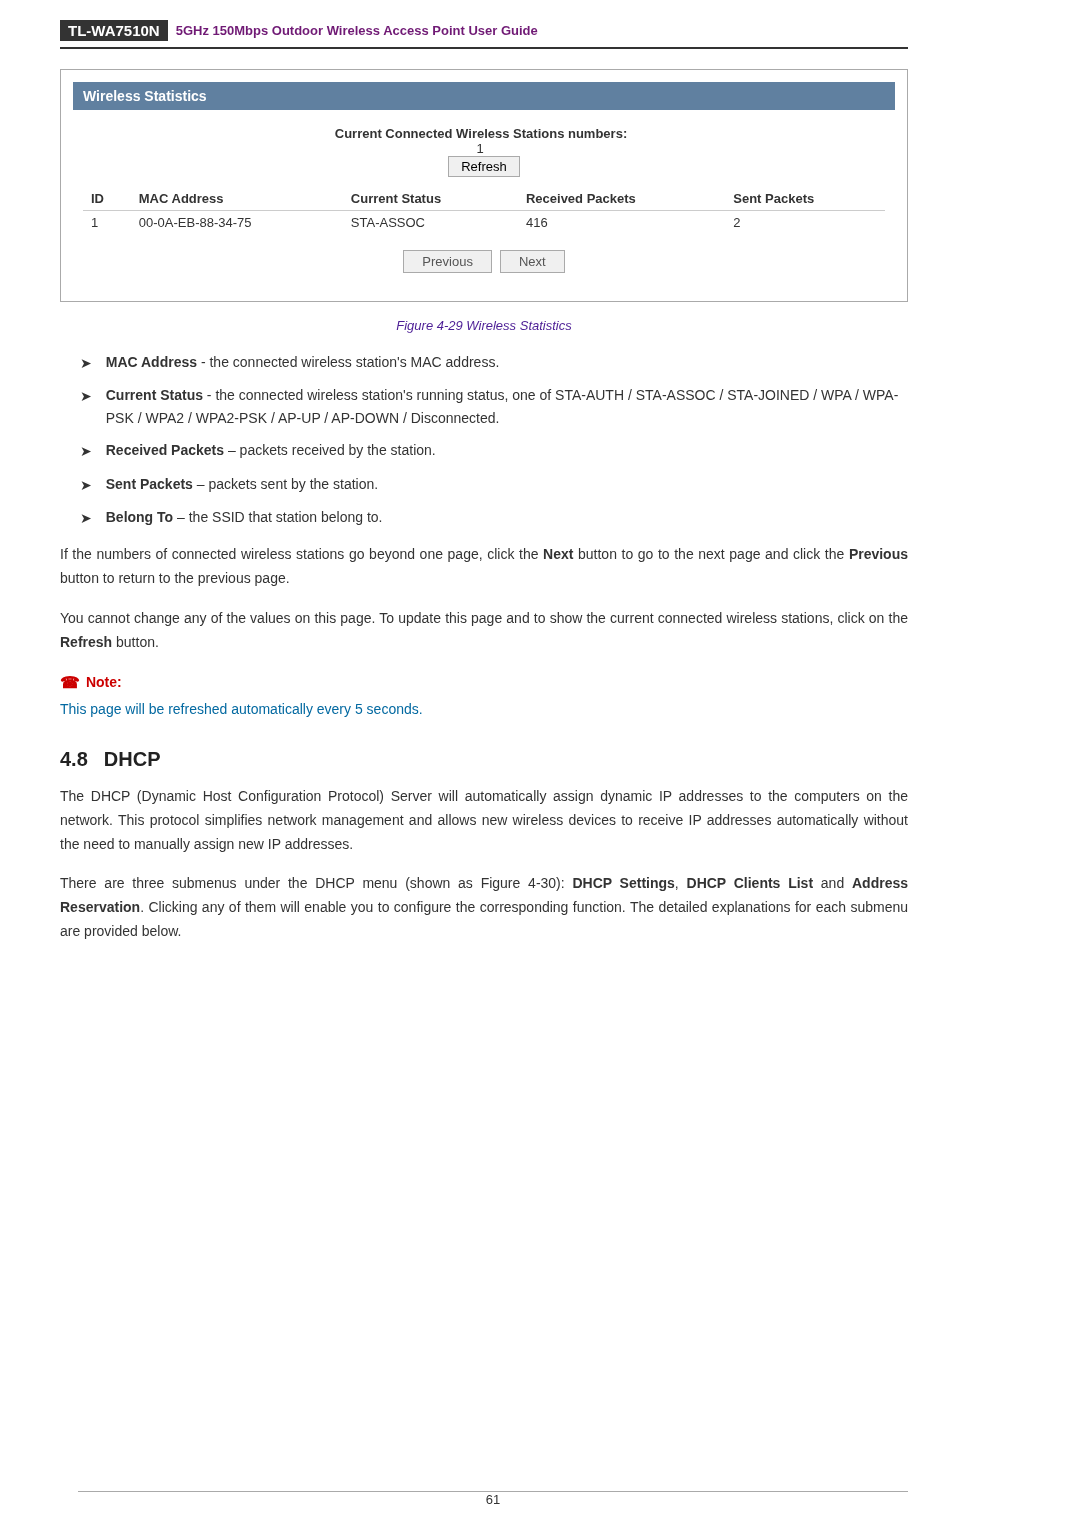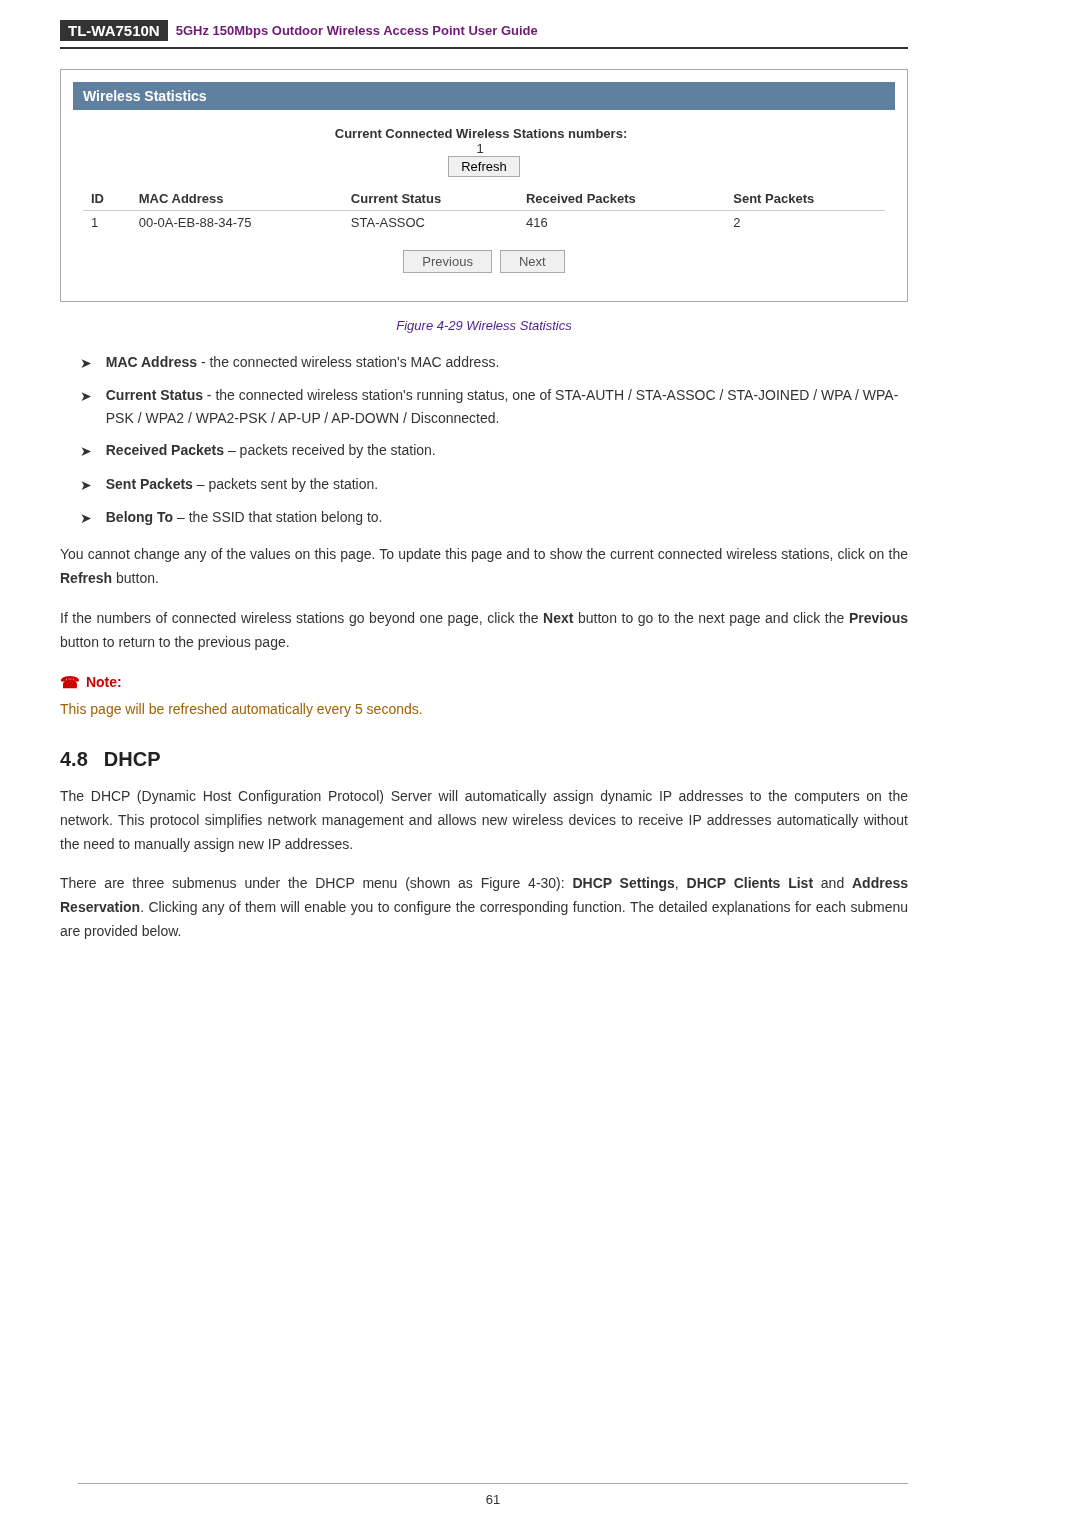--- a/index.html
+++ b/index.html
@@ -163,21 +163,21 @@
       font-weight: bold;
       display: flex;
       align-items: center;
       margin-bottom: 6px;
     }
     .note-icon {
       margin-right: 6px;
       font-size: 16px;
     }
     .note-text {
-      color: #a16207;
+      color: #0369a1;
       font-size: 14px;
       line-height: 1.6;
     }
 
     
     .section-heading {
       font-size: 20px;
       font-weight: bold;
       margin: 28px 0 14px 0;
       color: #222;
@@ -190,21 +190,21 @@
     
     .page-footer {
       position: absolute;
       bottom: 20px;
       left: 18px;
       right: 0;
       text-align: center;
       font-size: 13px;
       color: #333;
       border-top: 1px solid #aaa;
-      padding-top: 8px;
+      padding-top: 0;
       margin: 0 60px;
     }
   </style>
 </head>
 <body>
 
 <div class="page-container">
 
   <div class="header">
     <span class="header-model">TL-WA7510N</span>
@@ -265,25 +265,25 @@
       <span class="bullet-arrow">➤</span>
       <span class="bullet-text"><strong>Sent Packets</strong> – packets sent by the station.</span>
     </div>
     <div class="bullet-item">
       <span class="bullet-arrow">➤</span>
       <span class="bullet-text"><strong>Belong To</strong> – the SSID that station belong to.</span>
     </div>
   </div>
 
   <p class="body-para">
+    If the numbers of connected wireless stations go beyond one page, click the <strong>Next</strong> button to go to the next page and click the <strong>Previous</strong> button to return to the previous page.
+  </p>
+
+  <p class="body-para">
     You cannot change any of the values on this page. To update this page and to show the current connected wireless stations, click on the <strong>Refresh</strong> button.
-  </p>
-
-  <p class="body-para">
-    If the numbers of connected wireless stations go beyond one page, click the <strong>Next</strong> button to go to the next page and click the <strong>Previous</strong> button to return to the previous page.
   </p>
 
   <div class="note-section">
     <div class="note-label">
       <span class="note-icon">☎</span>
       <span>Note:</span>
     </div>
     <div class="note-text">This page will be refreshed automatically every 5 seconds.</div>
   </div>
 

